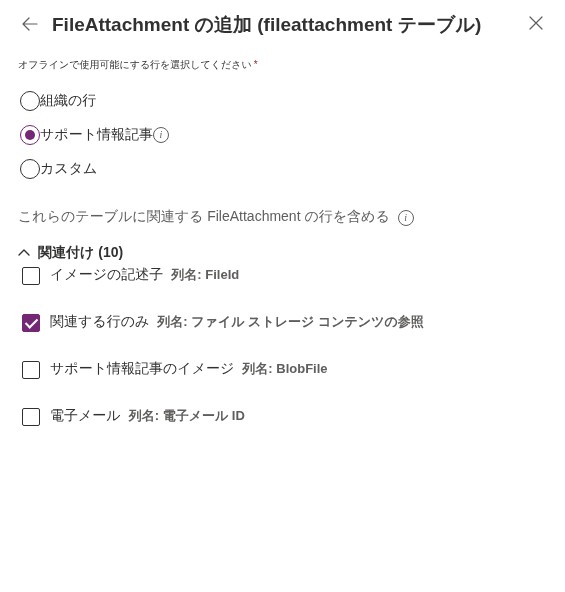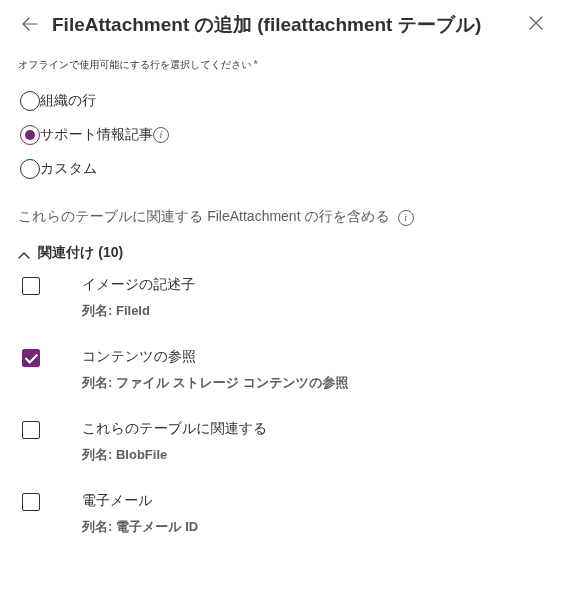--- a/index.html
+++ b/index.html
@@ -102,26 +102,26 @@
   }
   .subtext {
     margin: 22px 0 18px 0;
     color: #605e5c;
     display: flex;
     align-items: flex-end;
     gap: 8px;
   }
   .section-header {
     display: flex;
-    align-items: flex-end;
+    align-items: center;
     gap: 8px;
     font-weight: 600;
     font-size: 14px;
     cursor: pointer;
-    margin-bottom: 14px;
+    margin-bottom: 4px;
   }
   .chevron {
     display: inline-flex;
   }
   .checklist {
     margin-left: 4px;
   }
   .check-item {
     display: flex;
     align-items: flex-start;
@@ -149,23 +149,21 @@
     left: 5px;
     top: 1px;
     width: 5px;
     height: 10px;
     border: solid #fff;
     border-width: 0 2px 2px 0;
     transform: rotate(45deg);
   }
   .check-labels {
     display: flex;
-    flex-direction: column;
     gap: 8px;
-    margin-left: 32px;
   }
   .check-title {
     color: #323130;
   }
   .check-sub {
     color: #605e5c;
     font-size: 13px;
     font-weight: bold;
   }
 </style>
@@ -232,29 +230,29 @@
       <span class="checkbox"></span>
       <div class="check-labels">
         <span class="check-title">イメージの記述子</span>
         <span class="check-sub"><span>列名:</span> <span>FileId</span></span>
       </div>
     </div>
 
     <div class="check-item checked">
       <span class="checkbox"></span>
       <div class="check-labels">
-        <span class="check-title">コンテンツの参照</span>
+        <span class="check-title">関連する行のみ</span>
         <span class="check-sub"><span>列名:</span> <span>ファイル ストレージ コンテンツの参照</span></span>
       </div>
     </div>
 
     <div class="check-item">
       <span class="checkbox"></span>
       <div class="check-labels">
-        <span class="check-title">これらのテーブルに関連する</span>
+        <span class="check-title">サポート情報記事のイメージ</span>
         <span class="check-sub"><span>列名:</span> <span>BlobFile</span></span>
       </div>
     </div>
 
     <div class="check-item">
       <span class="checkbox"></span>
       <div class="check-labels">
         <span class="check-title">電子メール</span>
         <span class="check-sub"><span>列名:</span> <span>電子メール ID</span></span>
       </div>

